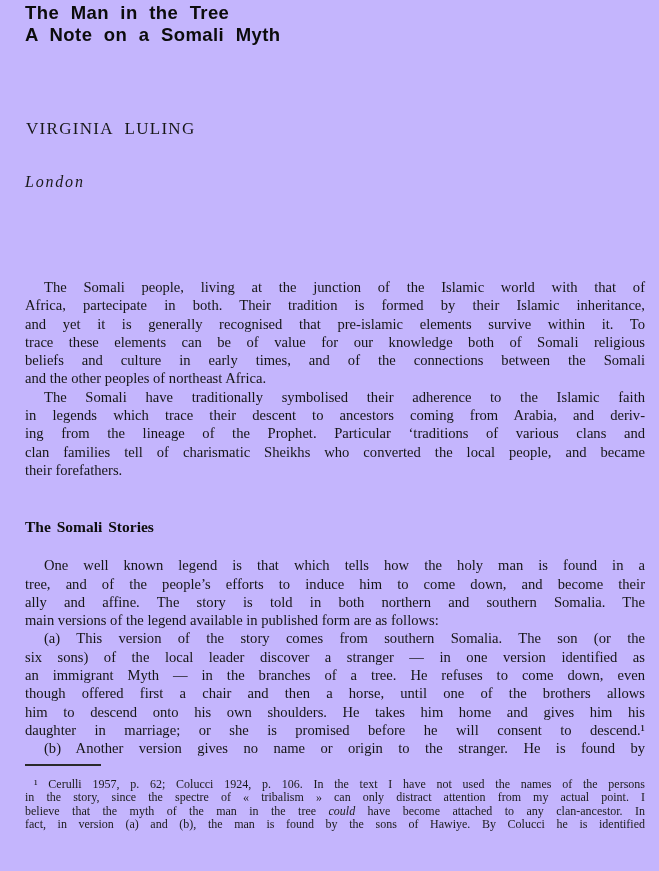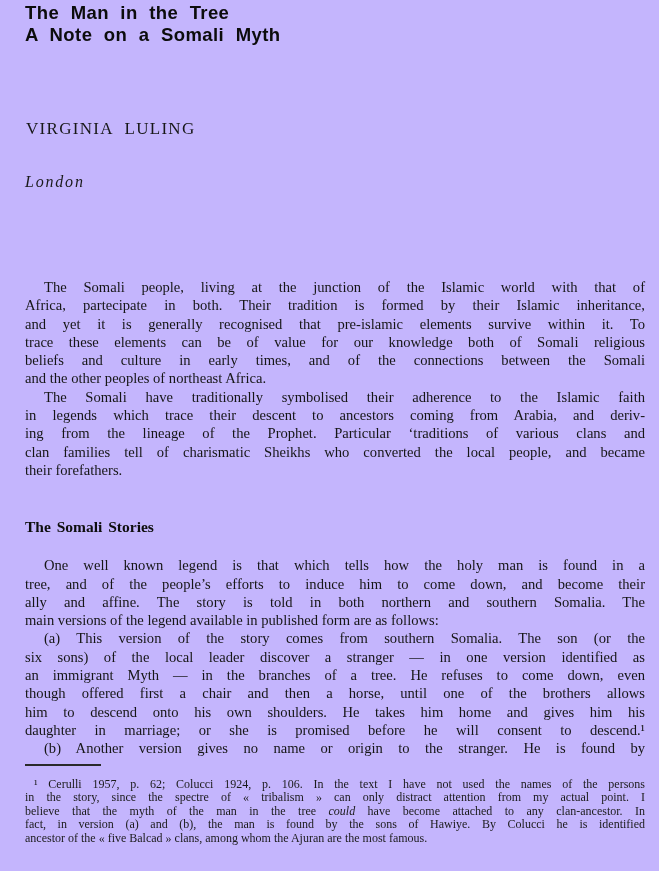--- a/index.html
+++ b/index.html
@@ -136,17 +136,16 @@
       <div class="ln j ind">(b) Another version gives no name or origin to the stranger. He is found by</div>
     </div>
 
     <div class="fnrule"></div>
 
     <div class="footnote">
       <div class="ln j ind">¹ Cerulli 1957, p. 62; Colucci 1924, p. 106. In the text I have not used the names of the persons</div>
       <div class="ln j">in the story, since the spectre of « tribalism » can only distract attention from my actual point. I</div>
       <div class="ln j"><span>believe that the myth of the man in the tree </span><span class="em-it">could</span><span> have become attached to any clan-ancestor. In</span></div>
       <div class="ln j">fact, in version (a) and (b), the man is found by the sons of Hawiye. By Colucci he is identified</div>
-      <div class="ln">ancestor of the « five Balcad » clans, among whom the Ajuran are the most famous.</div>
     </div>
 
   </div>
 </div>
 
 </body></html>

